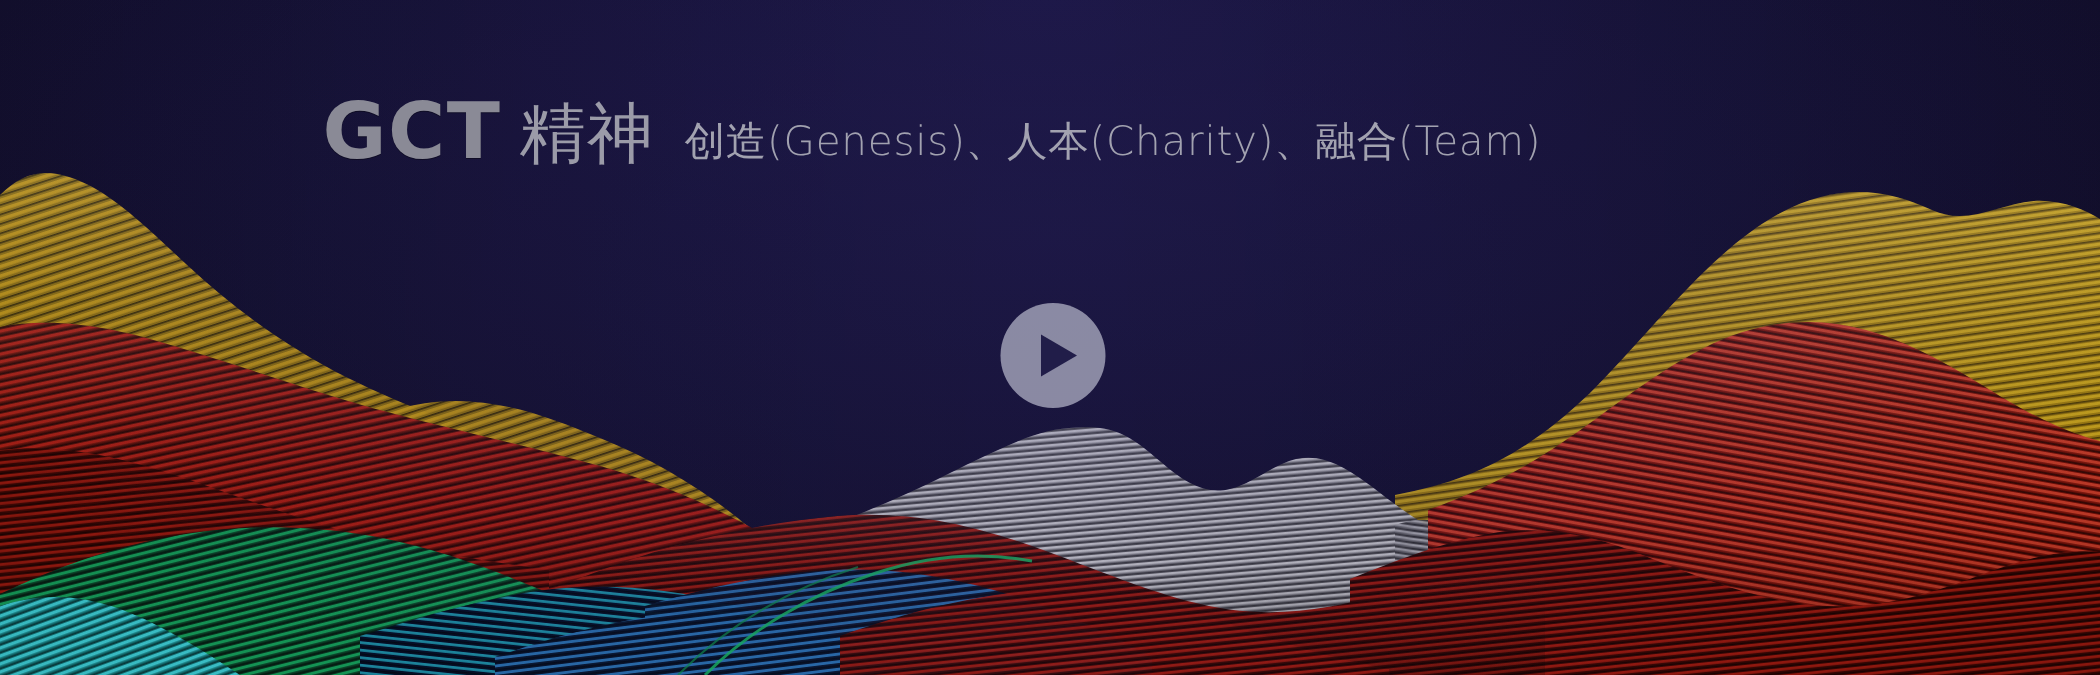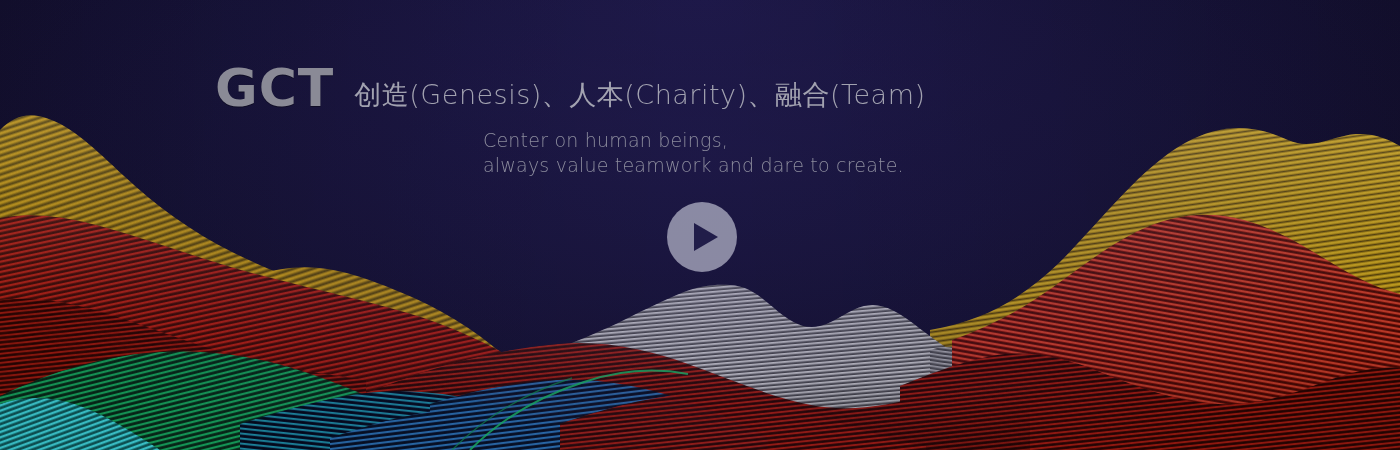--- a/index.html
+++ b/index.html
@@ -315,25 +315,22 @@
 
       <rect x="0" y="0" width="1400" height="450" fill="url(#shadeRight)" opacity="0.35"></rect>
     </svg>
   </div>
 
   <div class="sky-vignette"></div>
 
   <div class="textblock">
     <div class="headline-row">
       <span class="logo-gct">GCT</span>
+      <span class="logo-cn">精神</span>
       <span class="headline-main">创造(Genesis)、人本(Charity)、融合(Team)</span>
-    </div>
-    <div class="subline">
-      <div>Center on human beings,</div>
-      <div>always value teamwork and dare to create.</div>
     </div>
   </div>
 
   <div class="play-btn" role="button" aria-label="play">
     <span class="tri"></span>
   </div>
 
 </div>
 
 </body></html>

